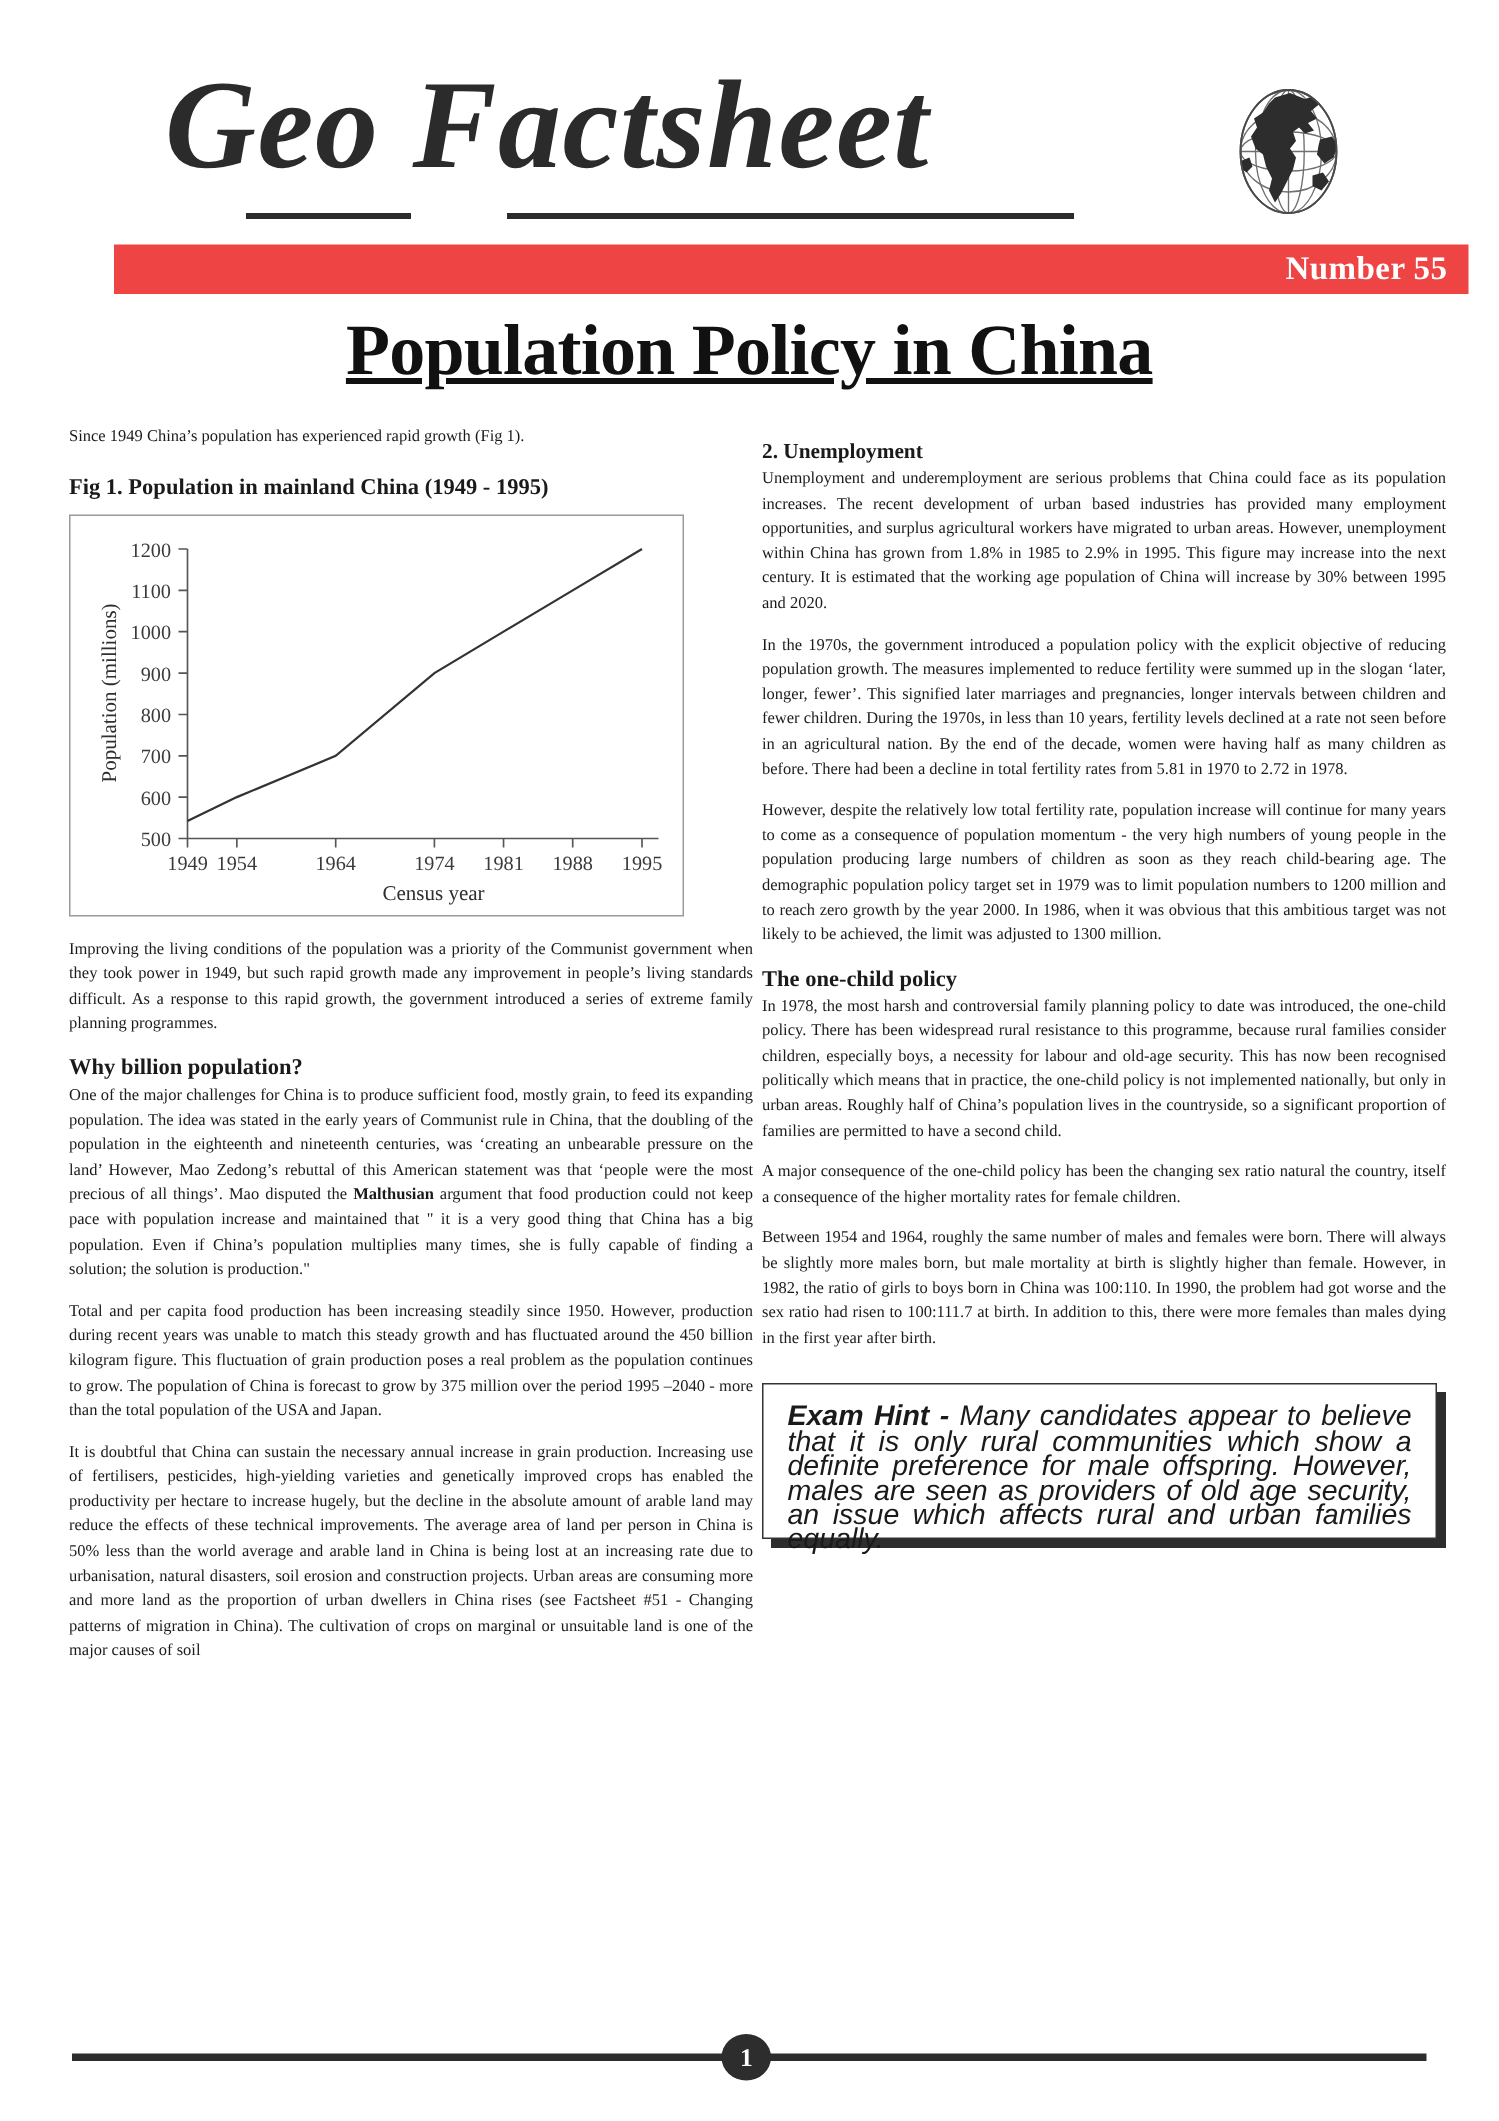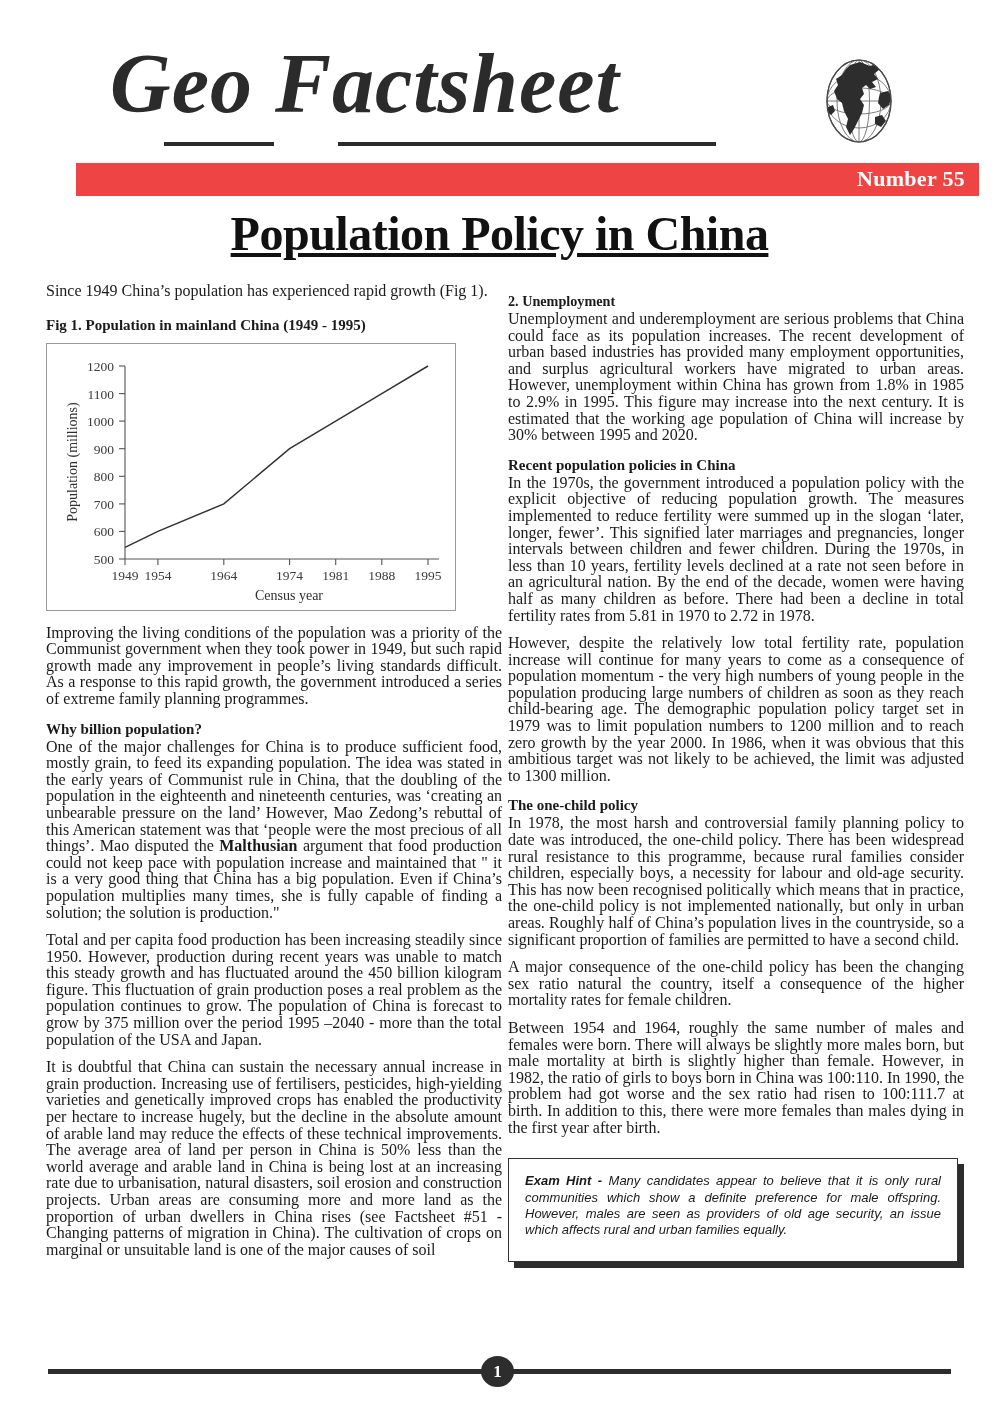--- a/index.html
+++ b/index.html
@@ -96,21 +96,21 @@
   .col {
     position: absolute;
     top: 283px;
     width: 456px;
   }
   .col-left  { left: 46px; }
   .col-right { left: 508px; }
 
   p.body, .intro {
     margin: 0 0 11px 0;
-    font-size: 16px;
+    font-size: 11px;
     line-height: 16.6px;
     text-align: justify;
     font-family: "Liberation Serif", "DejaVu Serif", serif;
   }
   h3.head {
     margin: 13px 0 1px 0;
     font-size: 15px;
     font-weight: bold;
     line-height: 17px;
     font-family: "Liberation Serif", "DejaVu Serif", serif;
@@ -159,21 +159,21 @@
     left: 0; top: 0;
     width: 450px; height: 104px;
     border: 1px solid #333;
     background: #ffffff;
     box-sizing: border-box;
   }
   .hint-text {
     padding: 14px 16px 0 16px;
     font-family: "Liberation Sans", "DejaVu Sans", sans-serif;
     font-style: italic;
-    font-size: 13px;
+    font-size: 19px;
     line-height: 16.4px;
     text-align: justify;
   }
   .hint-text b { font-style: italic; font-weight: bold; }
 
   
   .footer-rule {
     position: absolute;
     left: 48px; top: 1369px;
     width: 903px; height: 5px;
@@ -311,21 +311,20 @@
     <p class="body">It is doubtful that China can sustain the necessary annual increase in grain production.  Increasing use of fertilisers, pesticides, high-yielding varieties and genetically improved crops has enabled the productivity per hectare to increase hugely, but the decline in the absolute amount of arable land may reduce the effects of these technical improvements. The average area of land per person in China is 50% less than the world average and arable land in China is being lost at an increasing rate due to urbanisation, natural disasters, soil erosion and construction projects.  Urban areas are consuming more and more land as the proportion of urban dwellers in China rises (see Factsheet #51 - Changing patterns of migration in China). The cultivation of crops on marginal or unsuitable land is one of the major causes of soil</p>
   </div>
 
   <div class="col col-right">
 
 
     <h4 class="subhead">2. Unemployment</h4>
 
     <p class="body">Unemployment and underemployment are serious problems that China could face as its population increases. The recent development of urban based industries has provided many employment opportunities, and surplus agricultural workers have migrated to urban areas. However, unemployment within China has grown from 1.8% in 1985 to 2.9% in 1995.  This figure may increase into the next century. It is estimated that the working age population of China will increase by 30% between 1995 and 2020.</p>
 
-    <h3 class="head">Recent population policies in China</h3>
 
     <p class="body">In the 1970s, the government introduced a population policy with the explicit objective of reducing population growth. The measures implemented to reduce fertility were summed up in the slogan ‘later, longer, fewer’. This signified later marriages and pregnancies, longer intervals between children and fewer children. During the 1970s, in less than 10 years, fertility levels declined at a rate not seen before in an agricultural nation. By the end of the decade, women were having half as many children as before. There had been a decline in total fertility rates from 5.81 in 1970 to 2.72 in 1978.</p>
 
     <p class="body">However, despite the relatively low total fertility rate, population increase will continue for many years to come as a consequence of population momentum - the very high numbers of young people in the population producing large numbers of children as soon as they reach child-bearing age. The demographic population policy target set in 1979 was to limit population numbers to 1200 million and to reach zero growth by the year 2000. In 1986, when it was obvious that this ambitious target was not likely to be achieved, the limit was adjusted to 1300 million.</p>
 
     <h3 class="head">The one-child policy</h3>
 
     <p class="body">In 1978, the most harsh and controversial family planning policy to date was introduced, the one-child policy. There has been widespread rural resistance to this programme, because rural families consider children, especially boys, a necessity for labour and old-age security. This has now been recognised politically which means that in practice, the one-child policy is not implemented nationally, but only in urban areas. Roughly half of China’s population lives in the countryside, so a significant proportion of families are permitted to have a second child.</p>
 
     <p class="body">A major consequence of the one-child policy has been the changing sex ratio natural the country, itself a consequence of the higher mortality rates for female children.</p>

